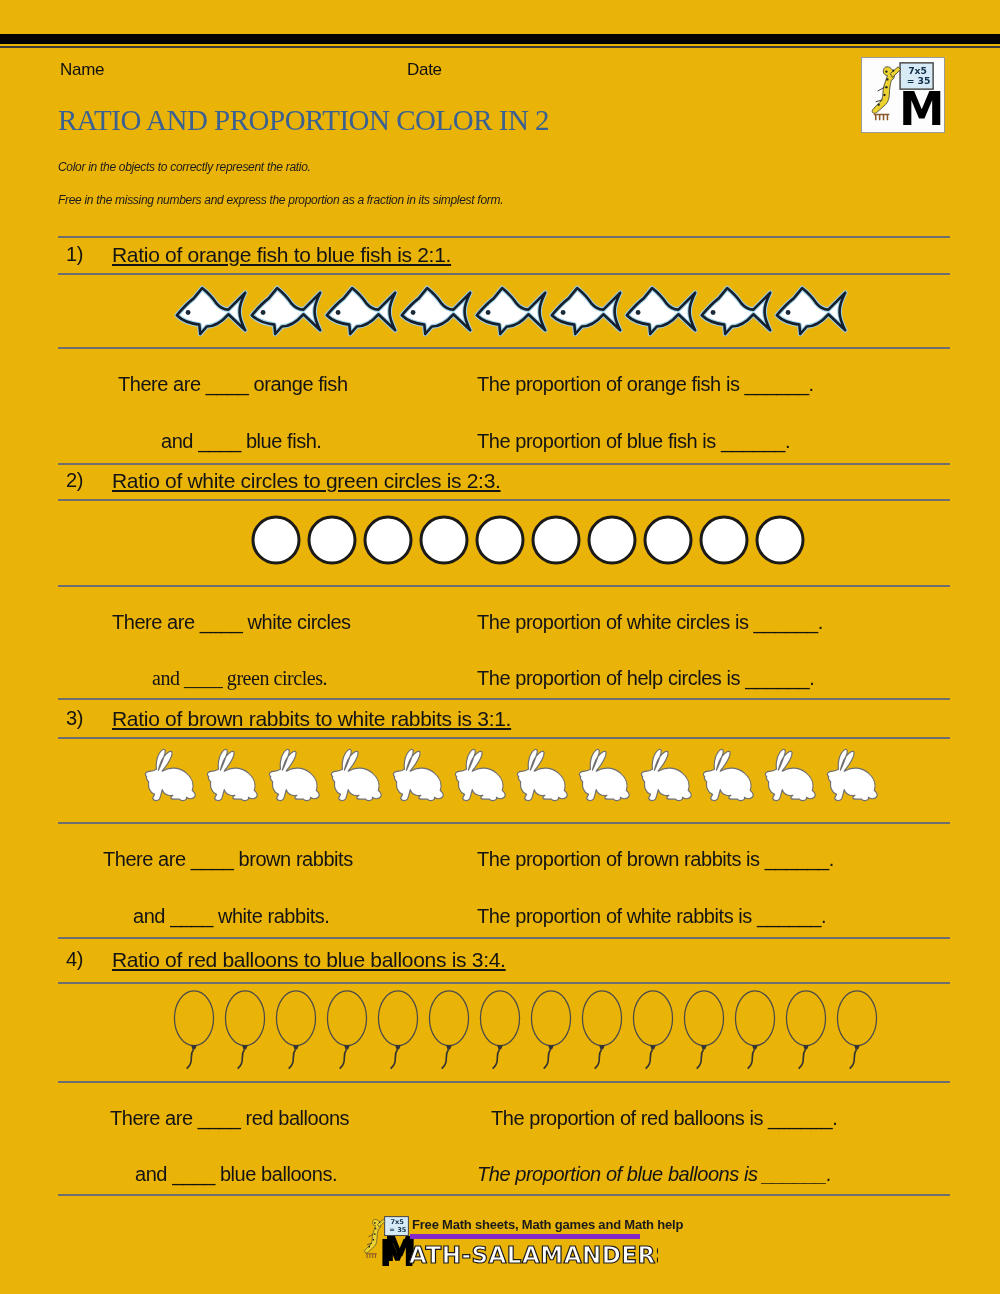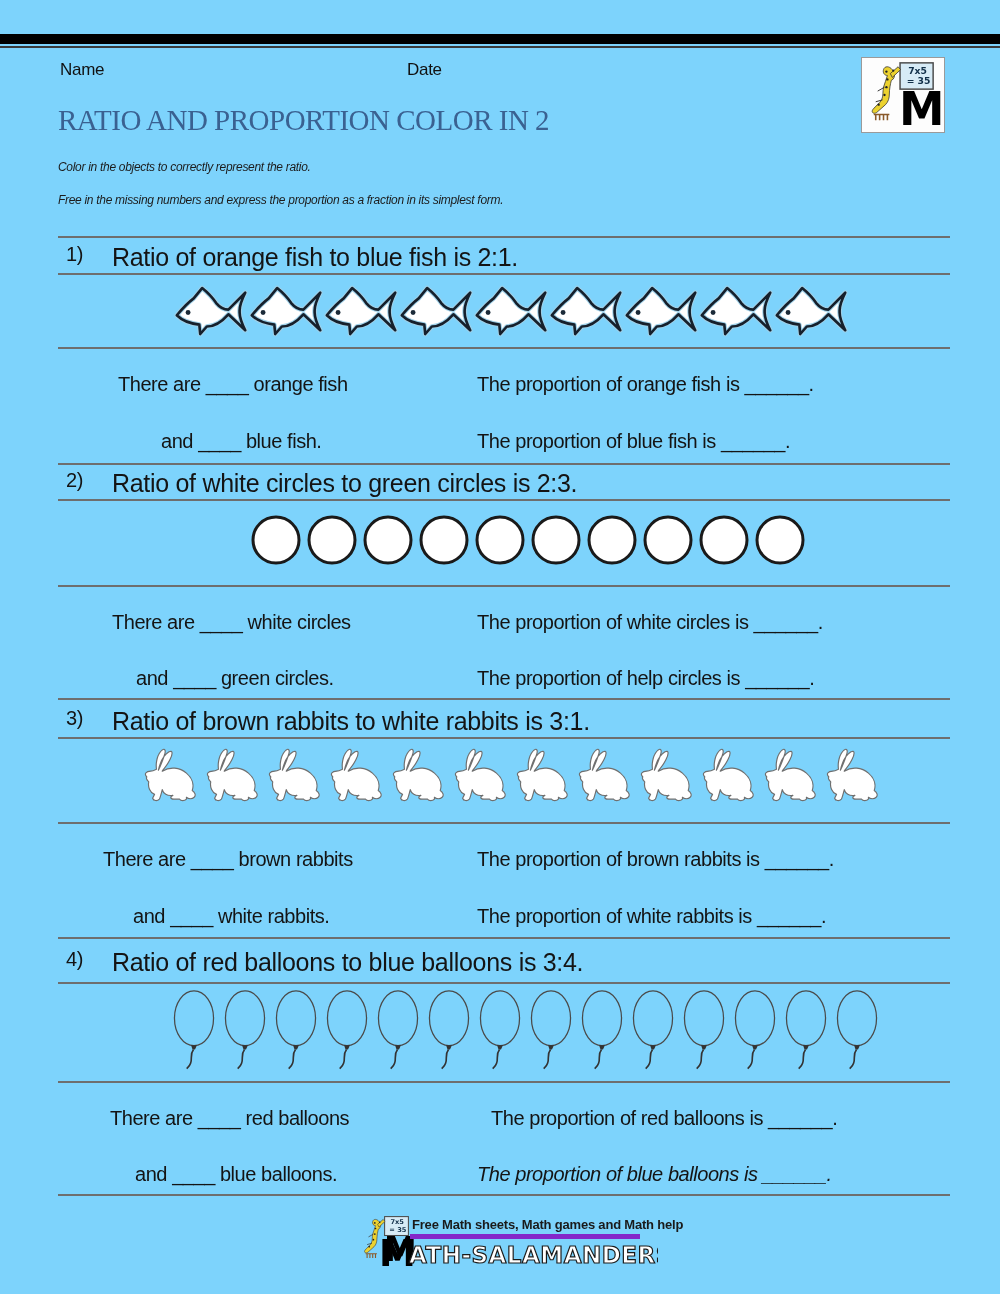--- a/index.html
+++ b/index.html
@@ -1,19 +1,19 @@
 <!DOCTYPE html>
 <html><head>
 <meta charset="utf-8">
 <style>
   html,body{margin:0;padding:0;background:#ffffff;}
   .page{
     position:relative;
     width:1000px;height:1294px;
-    background:#7dd3fc;
+    background:#eab308;
     font-family:"Liberation Sans","DejaVu Sans",sans-serif;
     color:#1a1a1a;
     overflow:hidden;
   }
   .abs{position:absolute;}
   
   .top-bar-thick{left:0;top:34px;width:1000px;height:10px;background:#000;}
   .top-bar-thin{left:0;top:46px;width:1000px;height:2px;background:#3a3a3a;}
   
   .meta-label{font-size:17px;letter-spacing:-0.3px;color:#111;}
@@ -22,21 +22,21 @@
     font-size:29px;letter-spacing:-0.5px;color:#3a6191;font-weight:normal;
   }
   .instruction{font-size:12px;font-style:italic;letter-spacing:-0.3px;color:#1c1c1c;}
   
   .logo-box{left:861px;top:57px;width:82px;height:74px;border:1px solid #9a9a9a;background:#fdfdfd;}
   .logo-box svg{display:block;width:80px;height:72px;}
   
   .hline{left:58px;width:892px;height:1.5px;background:#6e6e6e;}
   
   .q-number{font-size:20px;letter-spacing:-0.3px;color:#141414;}
-  .q-prompt{font-size:25px;letter-spacing:-0.3px;color:#141414;}
+  .q-prompt{font-size:21px;letter-spacing:-0.3px;color:#141414;text-decoration:underline;}
   .answer-text{font-size:20px;letter-spacing:-0.45px;color:#141414;white-space:nowrap;}
   
   .shape-row{display:flex;align-items:flex-start;}
   .shape{flex:0 0 auto;display:block;}
   .shape-fish{width:75px;height:57px;}
   .shape-circle{width:52px;height:52px;margin-right:4px;}
   .shape-rabbit{width:62px;height:58px;}
   .shape-balloon{width:46px;height:84px;margin-right:5px;}
   
   .footer-logo svg{display:block;width:56px;height:52px;}
@@ -182,21 +182,21 @@
       </svg>
       <svg class="shape shape-circle" viewBox="0 0 52 52">
         <use href="#sym-circle"></use>
       </svg>
       <svg class="shape shape-circle" viewBox="0 0 52 52">
         <use href="#sym-circle"></use>
       </svg>
     </div>
   <div class="abs answer-text" style="left:112px;top:611px;">There are ____  white circles</div>
   <div class="abs answer-text" style="left:477px;top:611px;">The proportion of white circles is ______.</div>
-  <div class="abs answer-text" style="left:136px;top:667px;">and ____  green circles.</div>
+  <div class="abs answer-text" style="left:152px;top:667px;font-family:Liberation Serif, serif;">and ____  green circles.</div>
   <div class="abs answer-text" style="left:477px;top:667px;">The proportion of help circles is ______.</div>
 
   <div class="abs q-number" style="left:66px;top:707px;">3)</div>
   <div class="abs q-prompt" style="left:112px;top:707px;">Ratio of brown rabbits to white rabbits is 3:1.</div>
   <div class="abs shape-row" style="left:139px;top:747px;">
       <svg class="shape shape-rabbit" viewBox="0 0 64 60">
         <use href="#sym-rabbit"></use>
       </svg>
       <svg class="shape shape-rabbit" viewBox="0 0 64 60">
         <use href="#sym-rabbit"></use>

